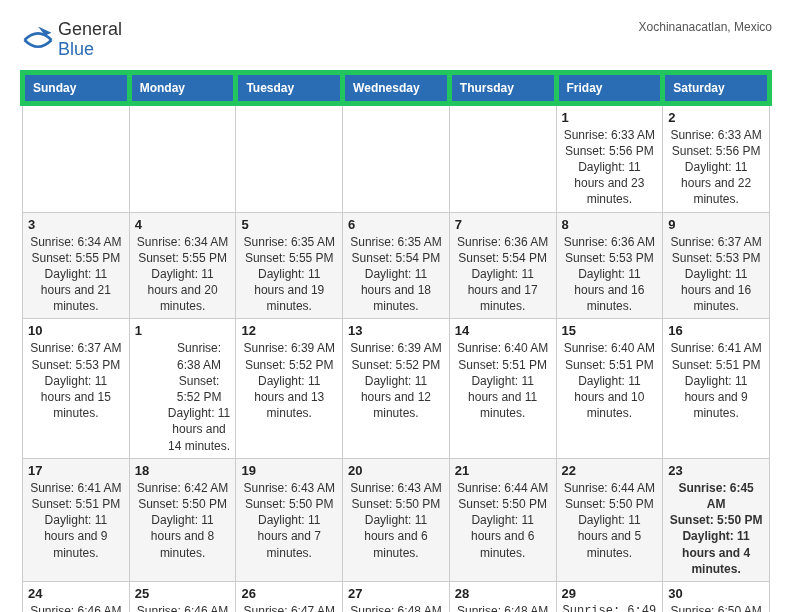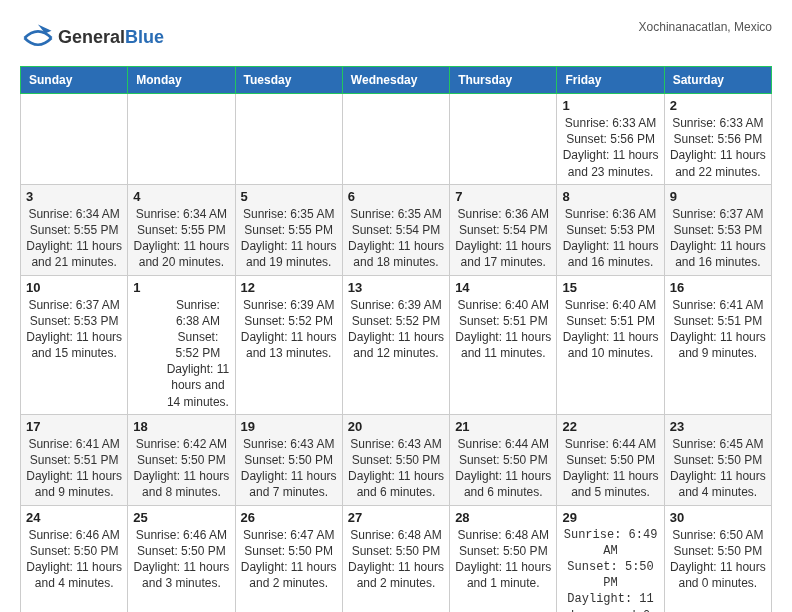--- a/index.html
+++ b/index.html
@@ -15,23 +15,23 @@
       justify-content: space-between;
       align-items: flex-start;
       margin-bottom: 10px;
     }
     .logo {
       display: flex;
       align-items: center;
     }
     .logo-text {
       display: flex;
-      flex-direction: row;
+      flex-direction: column;
       font-size: 18px;
-      font-weight: bold;
+      font-weight: normal;
       color: #333;
       line-height: 1.1;
     }
     .logo-text span:first-child { color: #333; }
     .logo-icon {
       width: 36px;
       height: 36px;
       margin-right: 2px;
     }
     .title-block {
@@ -51,21 +51,21 @@
       border-collapse: collapse;
       table-layout: fixed;
     }
     thead tr th {
       background-color: #2a6db5;
       color: #fff;
       font-size: 12px;
       font-weight: bold;
       padding: 6px 8px;
       text-align: left;
-      border: 1px solid #22c55e;
+      border: 5px solid #22c55e;
     }
     tbody tr td {
       border: 1px solid #ccc;
       vertical-align: top;
       padding: 4px 5px;
       font-size: 10px;
       color: #333;
       height: 80px;
       background: #fff;
     }
@@ -260,21 +260,21 @@
 Daylight: 11 hours and 6 minutes.</div>
         </td>
         <td>
           <span class="day-num">22</span>
           <div class="day-info" style="white-space: pre-line;">Sunrise: 6:44 AM
 Sunset: 5:50 PM
 Daylight: 11 hours and 5 minutes.</div>
         </td>
         <td>
           <span class="day-num">23</span>
-          <div class="day-info" style="white-space: pre-line;">Sunrise: 6:45 AM
+          <div class="day-info" style="white-space: pre-line; font-weight: bold;">Sunrise: 6:45 AM
 Sunset: 5:50 PM
 Daylight: 11 hours and 4 minutes.</div>
         </td>
       </tr>
       <tr>
         <td>
           <span class="day-num">24</span>
           <div class="day-info" style="white-space: pre-line;">Sunrise: 6:46 AM
 Sunset: 5:50 PM
 Daylight: 11 hours and 4 minutes.</div>

